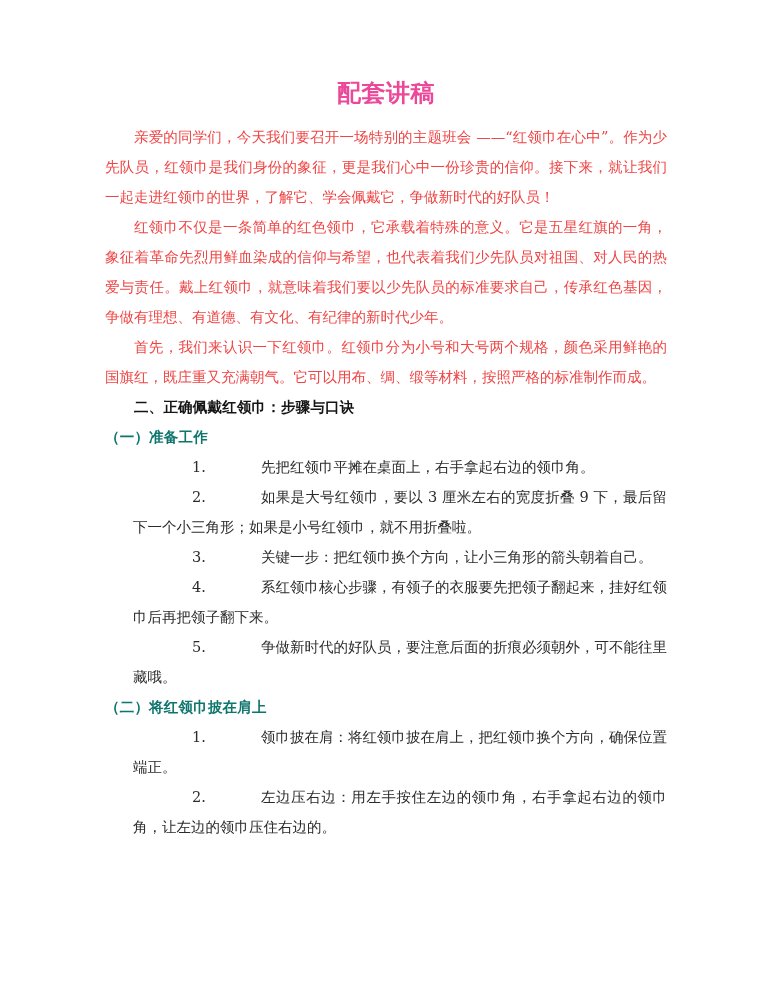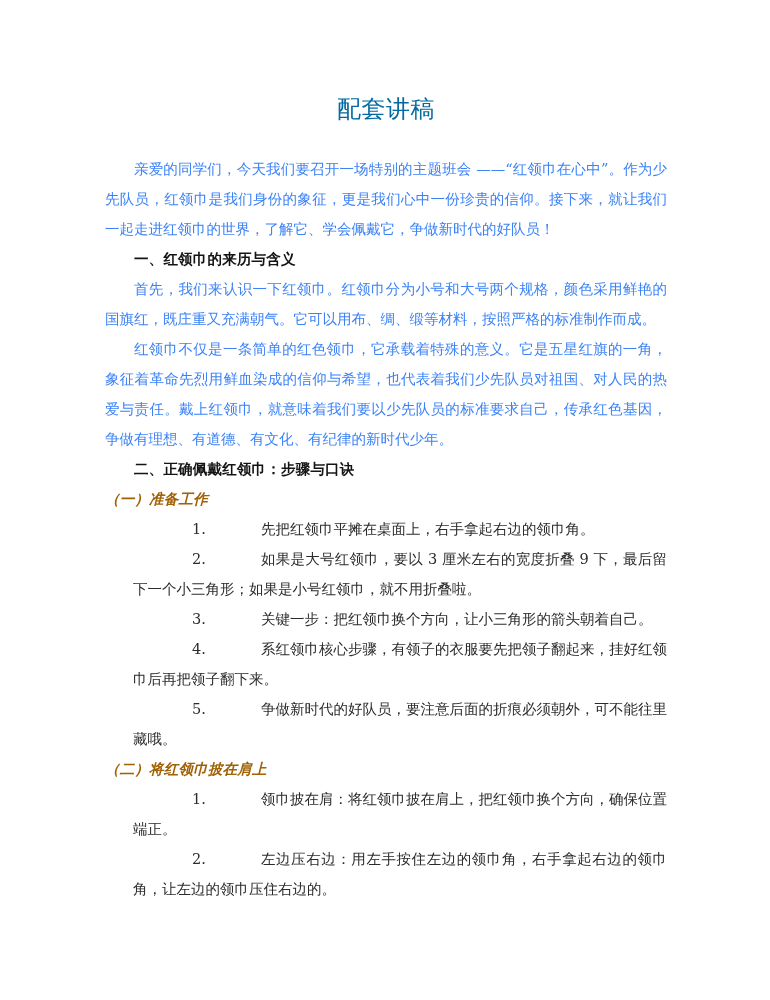--- a/index.html
+++ b/index.html
@@ -27,62 +27,61 @@
 
   .page-body {
     position: absolute;
     left: 105px;
     top: 0;
     width: 562px;
   }
 
   .doc-title {
     font-family: "DejaVu Sans", "Liberation Sans", sans-serif;
-    font-weight: normal;
+    font-weight: bold;
     font-size: 24px;
     line-height: 30px;
     text-align: center;
-    color: #0369a1;
-    margin: 16px;
+    color: #ec4899;
+    margin: 0;
     padding-top: 78px;
     padding-bottom: 14px;
     letter-spacing: 0.5px;
   }
 
   .para {
     font-size: 14.5px;
     line-height: 30px;
     text-align: justify;
     text-justify: inter-ideograph;
     margin: 0;
-    color: #3b82f6;
+    color: #ef4444;
     text-indent: 2em;
   }
 
   .heading {
     font-family: "DejaVu Sans", "Liberation Sans", sans-serif;
     font-weight: bold;
     font-size: 14.5px;
     line-height: 30px;
     margin: 0;
     color: #141414;
     text-indent: 2em;
     letter-spacing: 0.2px;
   }
 
   .subheading {
     font-family: "DejaVu Sans", "Liberation Sans", sans-serif;
     font-weight: bold;
     font-size: 14.5px;
     line-height: 30px;
     margin: 0;
-    color: #a16207;
+    color: #0f766e;
     text-indent: 0;
     letter-spacing: 0.2px;
-    font-style: italic;
   }
 
   .numlist {
     list-style: none;
     margin: 0;
     padding: 0;
   }
 
   .numitem {
     position: relative;
@@ -117,25 +116,24 @@
 
 <div class="page">
   <div class="page-body">
 
     <h1 class="doc-title">
       <span>配套讲稿</span>
     </h1>
 
     <p class="para">亲爱的同学们，今天我们要召开一场特别的主题班会 ——“红领巾在心中”。作为少先队员，红领巾是我们身份的象征，更是我们心中一份珍贵的信仰。接下来，就让我们一起走进红领巾的世界，了解它、学会佩戴它，争做新时代的好队员！</p>
 
-    <h2 class="heading">一、红领巾的来历与含义</h2>
+
+    <p class="para">红领巾不仅是一条简单的红色领巾，它承载着特殊的意义。它是五星红旗的一角，象征着革命先烈用鲜血染成的信仰与希望，也代表着我们少先队员对祖国、对人民的热爱与责任。戴上红领巾，就意味着我们要以少先队员的标准要求自己，传承红色基因，争做有理想、有道德、有文化、有纪律的新时代少年。</p>
 
     <p class="para">首先，我们来认识一下红领巾。红领巾分为小号和大号两个规格，颜色采用鲜艳的国旗红，既庄重又充满朝气。它可以用布、绸、缎等材料，按照严格的标准制作而成。</p>
-
-    <p class="para">红领巾不仅是一条简单的红色领巾，它承载着特殊的意义。它是五星红旗的一角，象征着革命先烈用鲜血染成的信仰与希望，也代表着我们少先队员对祖国、对人民的热爱与责任。戴上红领巾，就意味着我们要以少先队员的标准要求自己，传承红色基因，争做有理想、有道德、有文化、有纪律的新时代少年。</p>
 
     <h2 class="heading">二、正确佩戴红领巾：步骤与口诀</h2>
 
 
     <h3 class="subheading">（一）准备工作</h3>
 
     <ol class="numlist" id="list-one">
         <li class="numitem">
           <span class="marker">1.</span>
           <span class="itemtext">先把红领巾平摊在桌面上，右手拿起右边的领巾角。</span>

